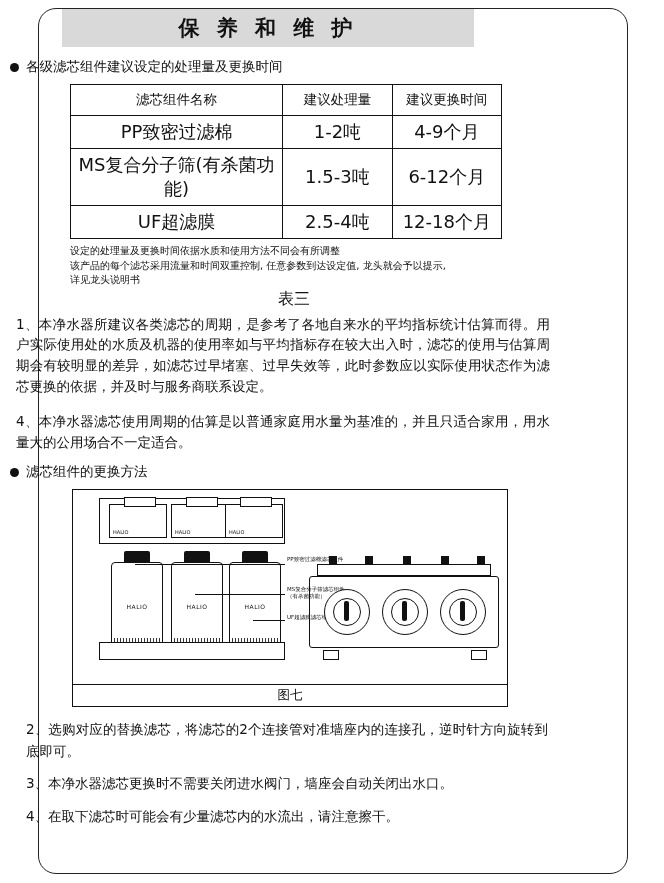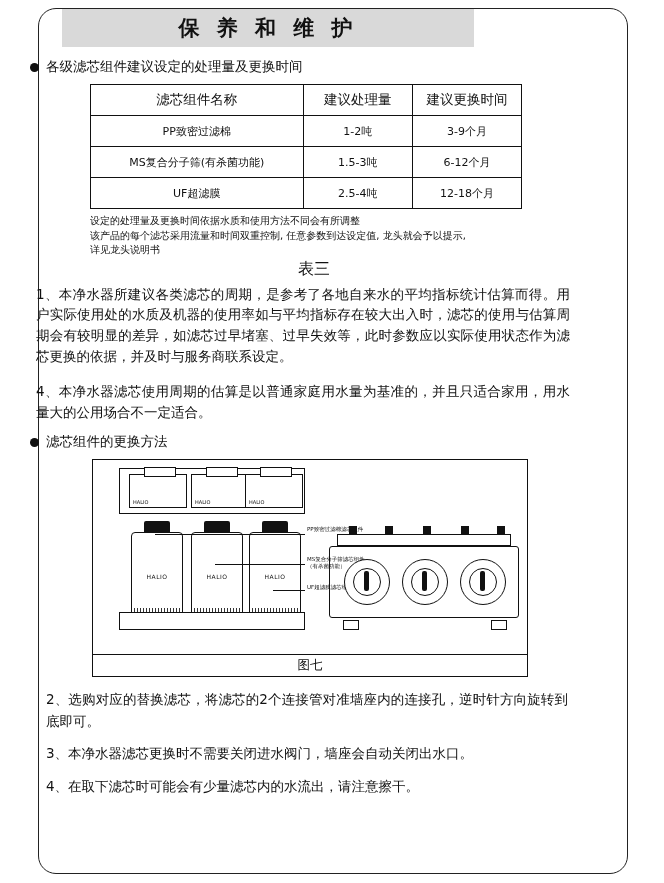--- a/index.html
+++ b/index.html
@@ -37,21 +37,21 @@
     justify-content: center;
   }
   .title-bar .title-text {
     font-size: 21px;
     font-weight: bold;
     letter-spacing: 5px;
     color: #111;
   }
   .content {
     position: absolute;
-    left: 30px;
+    left: 10px;
     top: 52px;
     width: 548px;
   }
   .bullet-line {
     display: flex;
     align-items: center;
     font-size: 13.5px;
     margin: 6px 0 8px 0;
   }
   .bullet-dot {
@@ -63,21 +63,21 @@
     flex: none;
   }
   table.spec {
     border-collapse: collapse;
     margin: 6px 0 0 60px;
     width: 432px;
   }
   table.spec td {
     border: 1px solid #111;
     text-align: center;
-    font-size: 11px;
+    font-size: 18px;
     padding: 4px 2px;
     height: 22px;
   }
   table.spec tr:first-child td {
     font-size: 13.5px;
   }
   table.spec td.c0 { width: 216px; }
   table.spec td.c1 { width: 108px; }
   table.spec td.c2 { width: 108px; }
   .note-small {
@@ -276,21 +276,21 @@
   <table class="spec">
     <tbody>
         <tr>
       <td class="c0">滤芯组件名称</td>
       <td class="c1">建议处理量</td>
       <td class="c2">建议更换时间</td>
     </tr>
     <tr>
       <td class="c0">PP致密过滤棉</td>
       <td class="c1">1-2吨</td>
-      <td class="c2">3-9个月</td>
+      <td class="c2">4-9个月</td>
     </tr>
     <tr>
       <td class="c0">MS复合分子筛(有杀菌功能)</td>
       <td class="c1">1.5-3吨</td>
       <td class="c2">6-12个月</td>
     </tr>
     <tr>
       <td class="c0">UF超滤膜</td>
       <td class="c1">2.5-4吨</td>
       <td class="c2">12-18个月</td>

